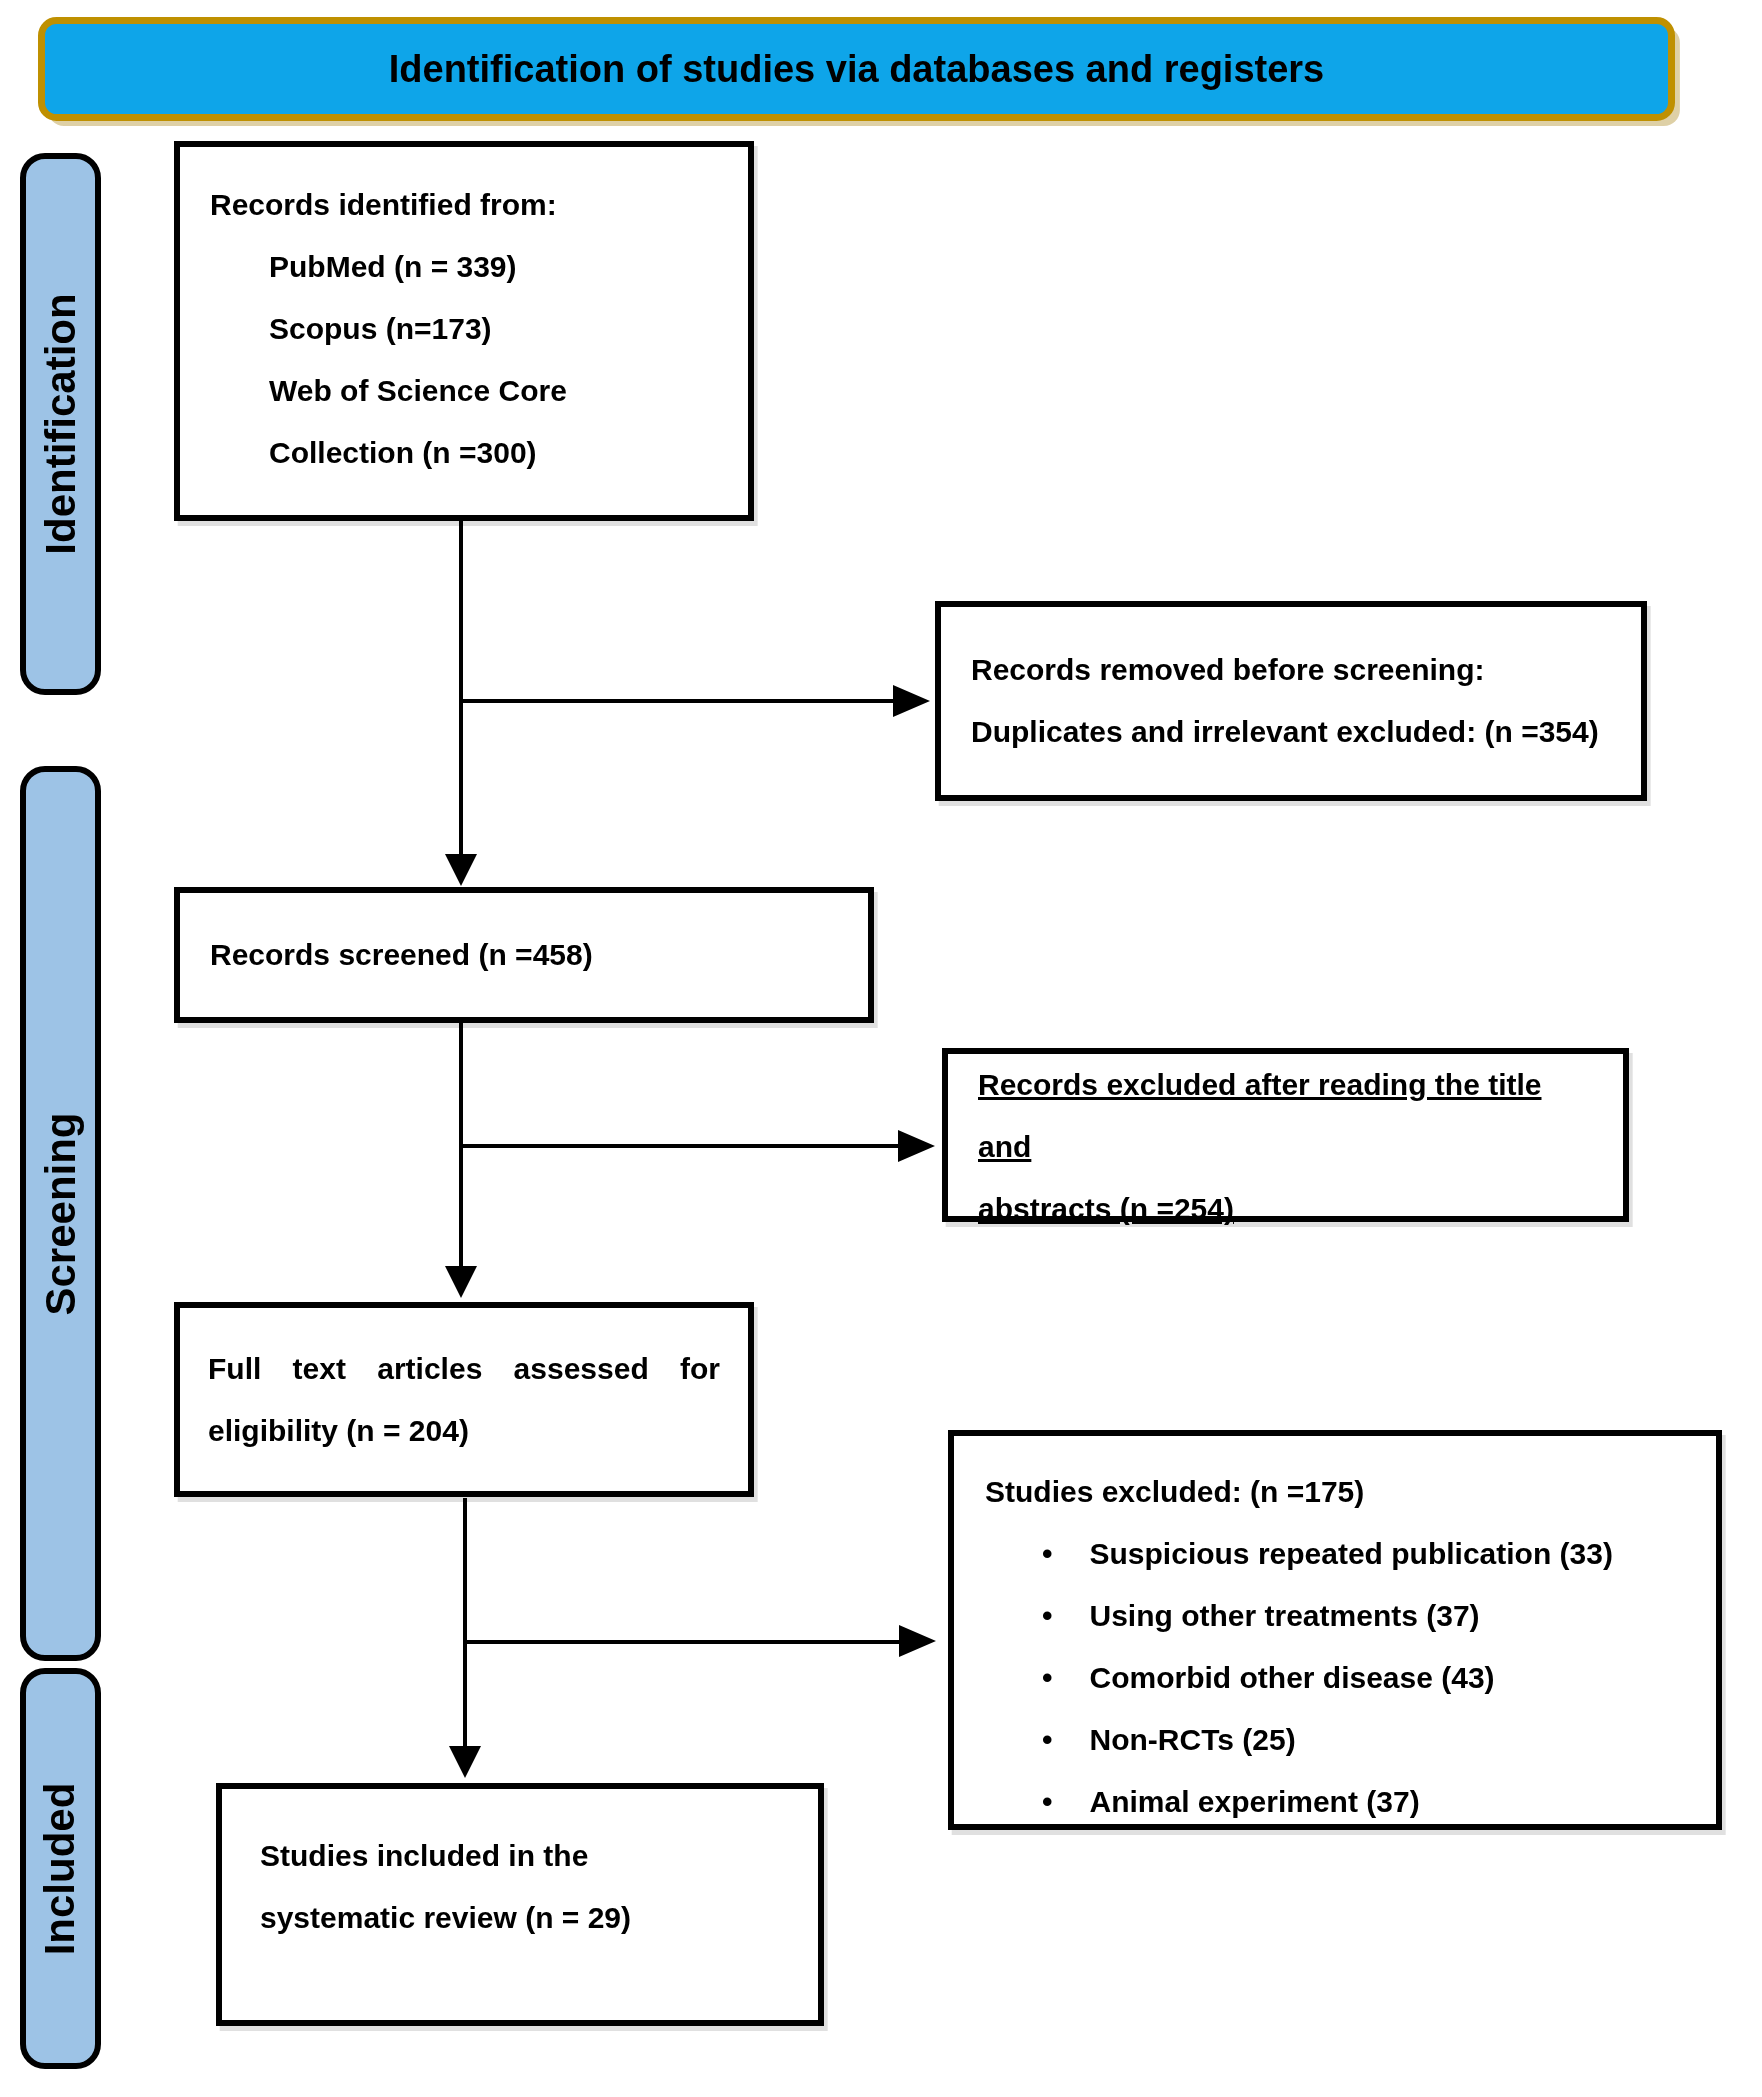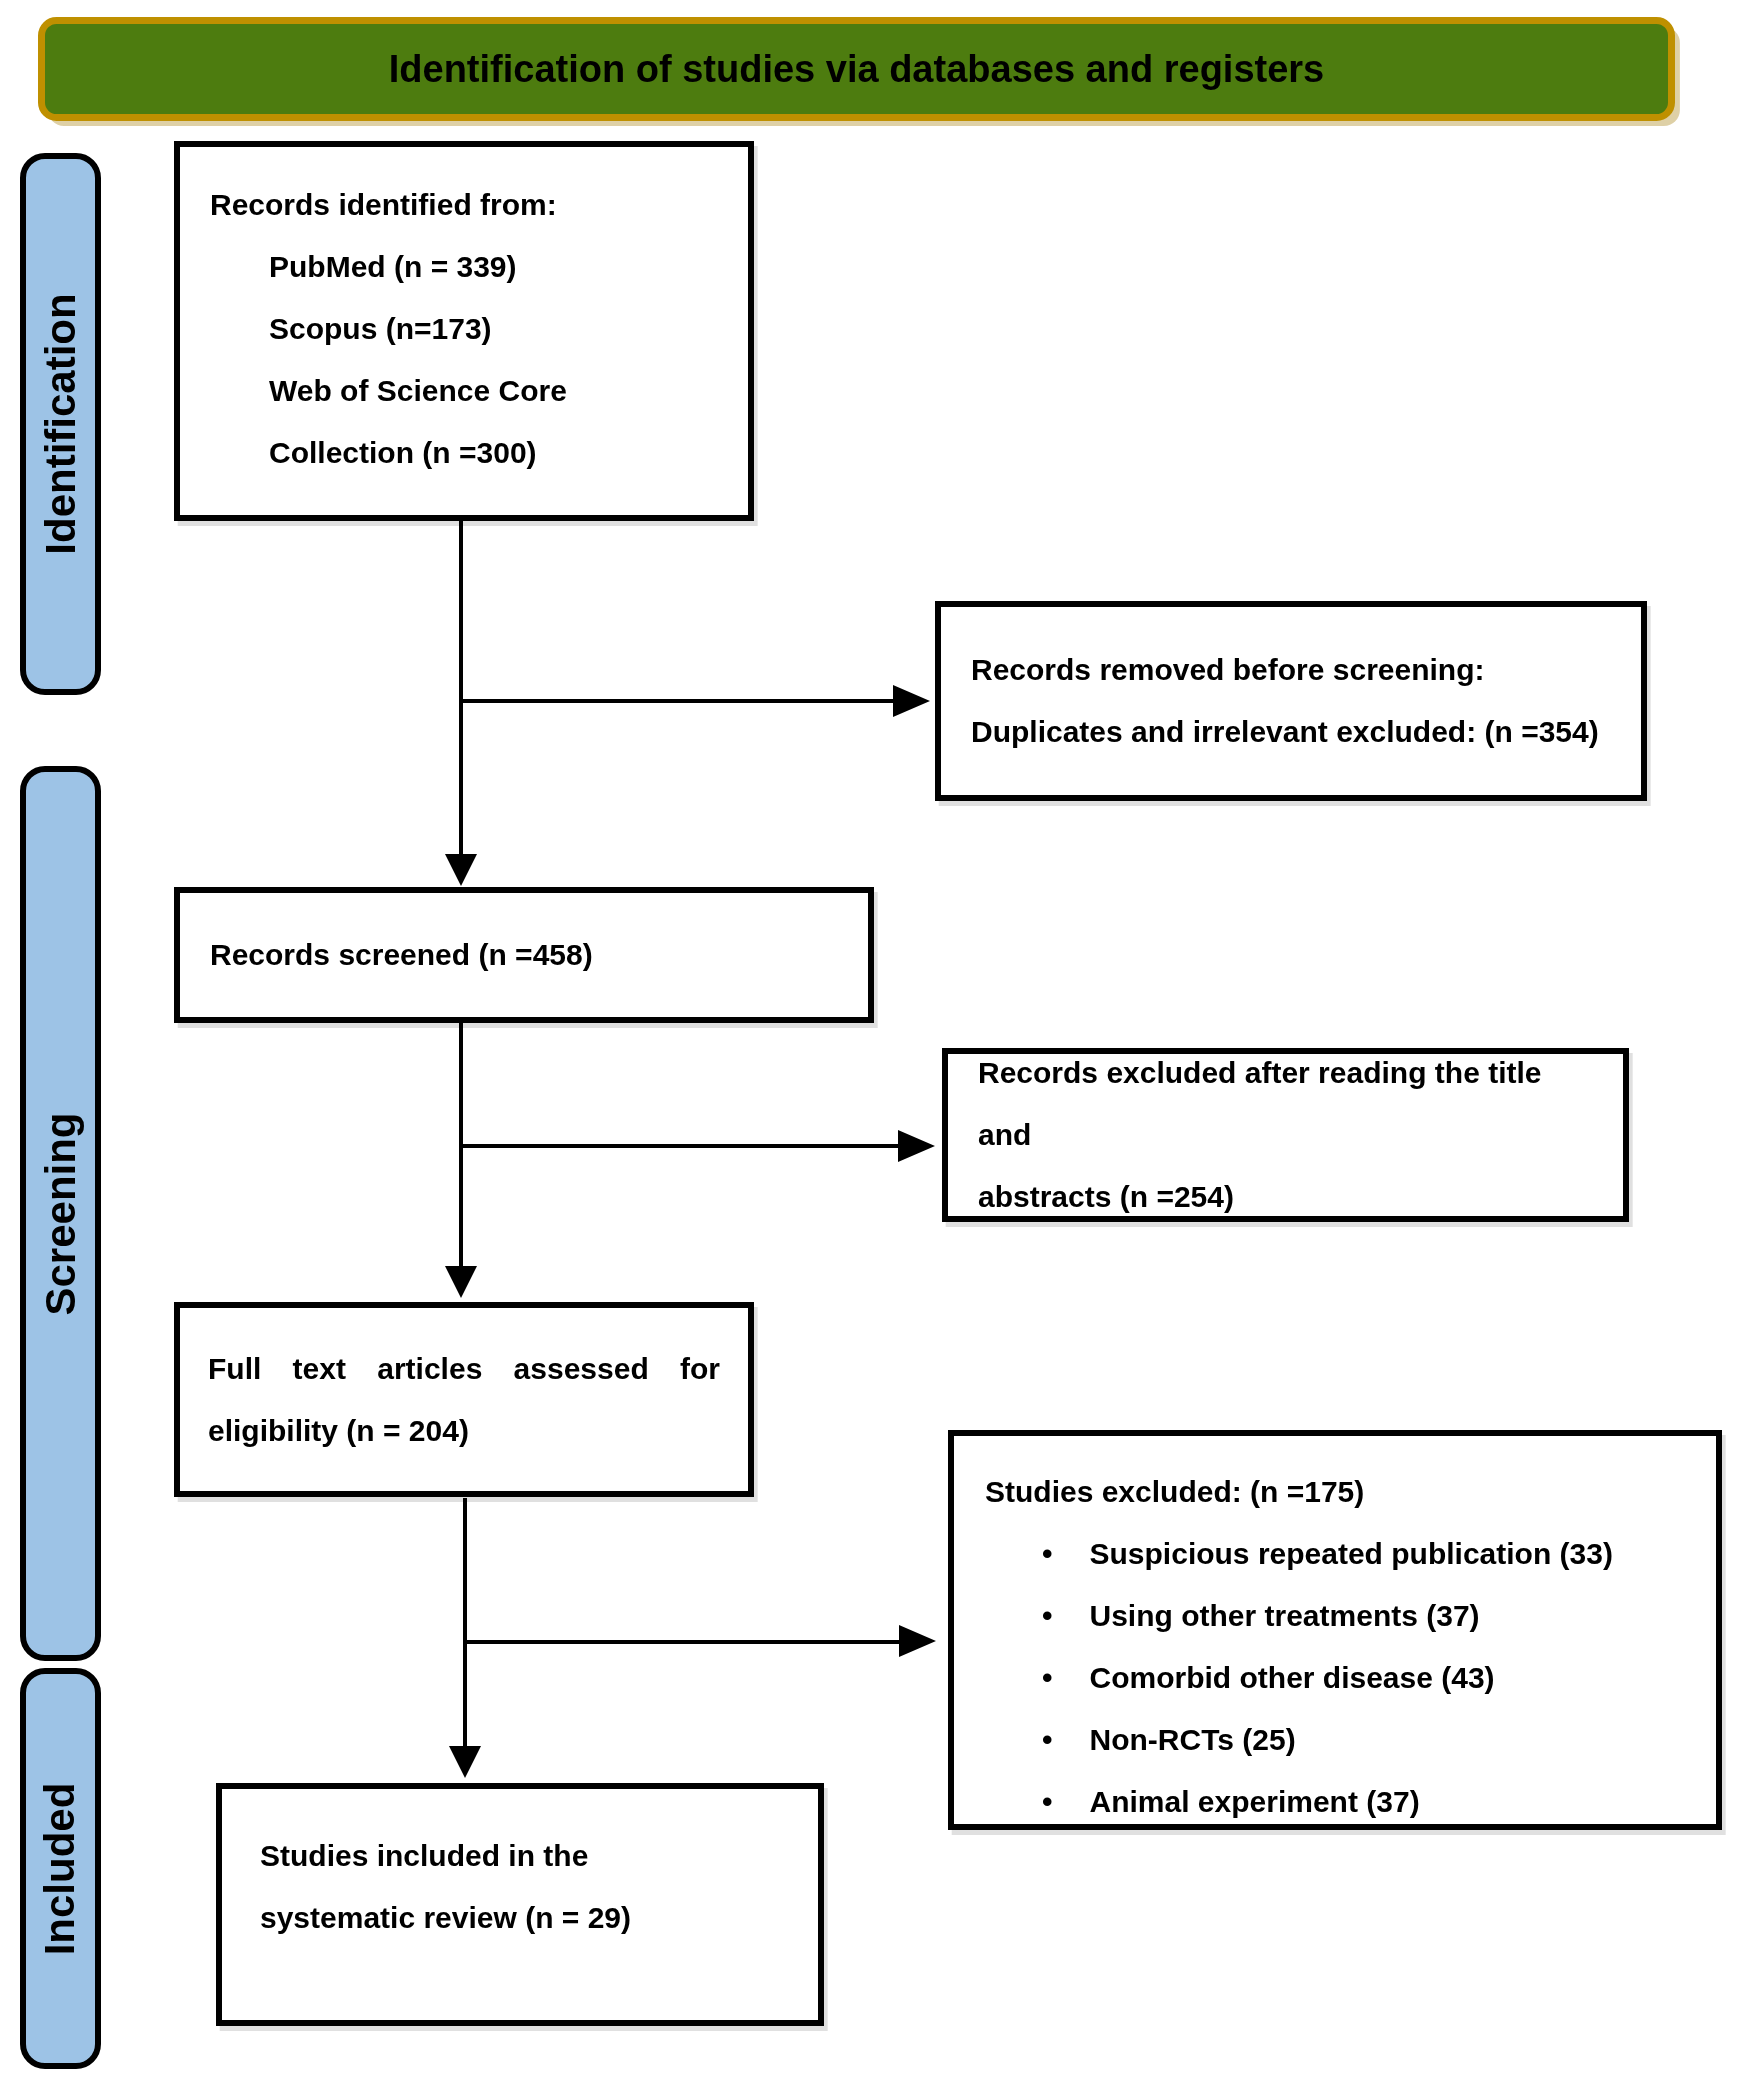--- a/index.html
+++ b/index.html
@@ -8,21 +8,21 @@
     width:1763px;
     height:2097px;
     background:#ffffff;
     font-family:"Liberation Sans","DejaVu Sans",sans-serif;
     font-weight:700;
     color:#000;
   }
   
   #banner{
     position:absolute;left:38px;top:17.3px;width:1637px;height:104px;
-    background:#4d7c0f;border:7.4px solid #BF9000;border-radius:18.5px;
+    background:#0ea5e9;border:7.4px solid #BF9000;border-radius:18.5px;
     box-sizing:border-box;display:flex;align-items:center;justify-content:center;
     box-shadow:7.4px 7.4px 0 -2.5px rgba(160,120,0,0.35);
   }
   #banner span{font-size:38px;}
   
   .stage{
     position:absolute;left:20px;width:81px;
     background:#9DC3E6;border:6.2px solid #000;border-radius:25px;
     box-sizing:border-box;display:flex;align-items:center;justify-content:center;
   }
@@ -33,21 +33,21 @@
   
   .box{
     position:absolute;background:#fff;border:6.2px solid #000;box-sizing:border-box;
     font-size:30px;line-height:62px;
     box-shadow:3.7px 5px 0 rgba(0,0,0,0.12);
   }
   #b1{left:174px;top:141px;width:580px;height:380px;padding:27px 23.4px 0 30px;}
   #b1 .indent{padding-left:59px;}
   #b2{left:935px;top:601px;width:712px;height:200px;display:flex;flex-direction:column;justify-content:center;padding:0 17.3px 0 30px;}
   #b3{left:174px;top:887px;width:700px;height:136px;display:flex;align-items:center;padding:0 18.5px 0 30px;}
-  #b4{left:942px;top:1048px;width:687px;height:174px;display:flex;flex-direction:column;justify-content:center;padding:0 23.4px 0 30px;}
+  #b4{left:942px;top:1048px;width:687px;height:174px;display:flex;flex-direction:column;justify-content:space-between;padding:0 23.4px 0 30px;text-decoration:underline;}
   #b5{left:174px;top:1302px;width:580px;height:195px;display:flex;flex-direction:column;justify-content:center;padding:0 28px;}
   #b5 .line-justify{text-align:justify;text-align-last:justify;}
   #b6{left:948px;top:1430px;width:774px;height:400px;padding:25px 4px 0 31px;}
   .bullet-row{display:flex;padding-left:57px;}
   .bullet-row .dot{margin-right:37px;}
   #b7{left:216px;top:1783px;width:608px;height:243px;padding:36px 23.4px 0 38px;}
   
   .vline,.hline{position:absolute;background:#000;}
   .vline{width:4.3px;}
   .hline{height:4.3px;}

